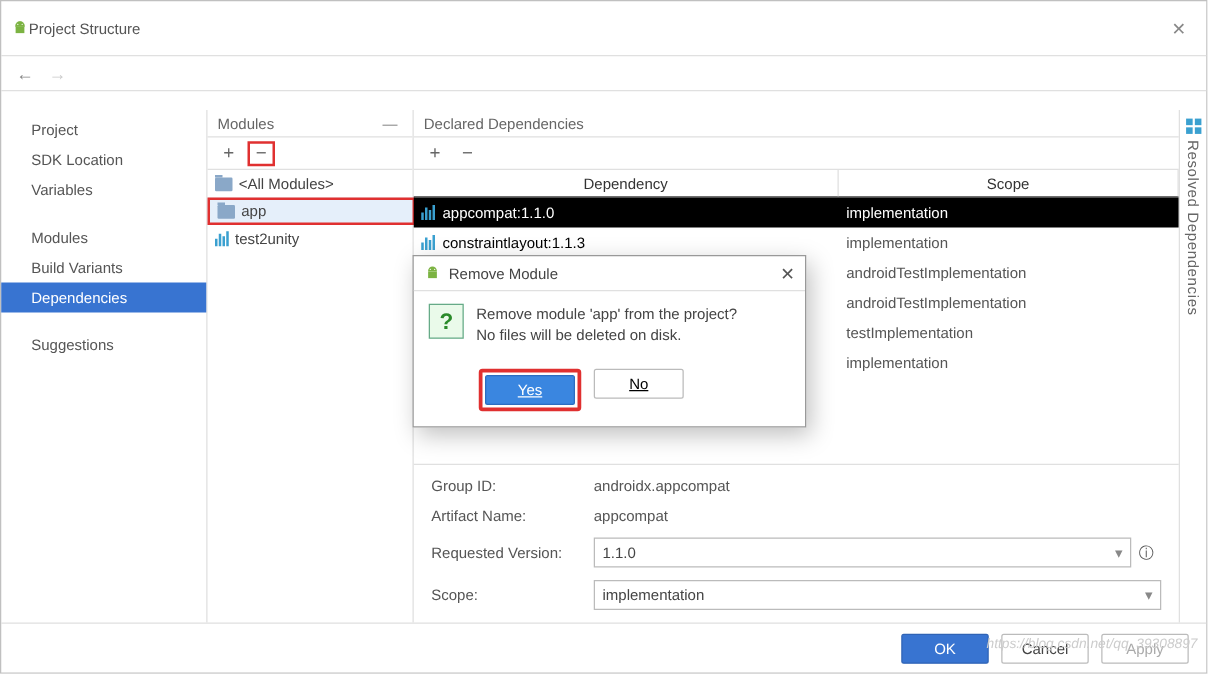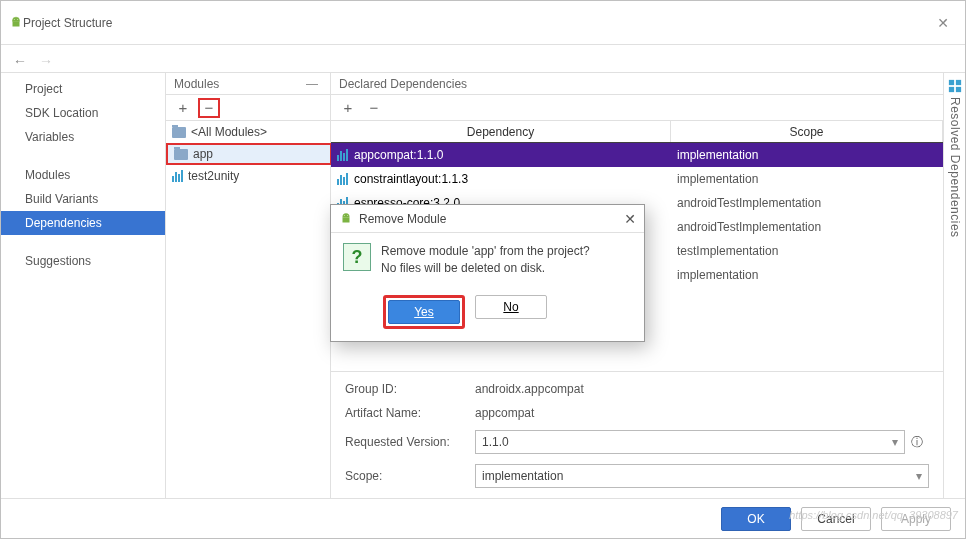--- a/index.html
+++ b/index.html
@@ -7,21 +7,21 @@
 
 .window { background: #fff; border: 1px solid #c0c0c0; width: 966px; height: 539px; display: flex; flex-direction: column; }
 .titlebar { height: 44px; display: flex; align-items: center; padding: 0 8px; border-bottom: 1px solid #e0e0e0; }
 .android-icon { width: 14px; height: 14px; }
 .titlebar .title { flex: 1; color: #555; }
 .titlebar .close { color: #888; font-size: 14px; padding: 0 8px; cursor: default; }
 
 .toolbar { height: 28px; display: flex; align-items: center; padding: 0 12px; border-bottom: 1px solid #e0e0e0; gap: 12px; }
 .nav-arrow { color: #888; font-size: 14px; }
 
-.body { flex: 1; display: flex; min-height: 0; }
+.body { flex: 1; display: flex; min-height: 0; margin-top: 15px; }
 
 .sidebar { width: 165px; border-right: 1px solid #e0e0e0; padding-top: 4px; }
 .sidebar-item { padding: 5px 8px 5px 24px; color: #555; cursor: default; }
 .sidebar-item.selected { background: #3874d1; color: #fff; }
 .sidebar-sep { height: 14px; }
 
 .modules-col { width: 165px; border-right: 1px solid #e0e0e0; display: flex; flex-direction: column; }
 .col-header { height: 22px; display: flex; align-items: center; padding: 0 8px; border-bottom: 1px solid #e0e0e0; color: #666; }
 .col-header .spacer { flex: 1; }
 .col-header .minbtn { color: #888; padding: 0 4px; }
@@ -40,21 +40,21 @@
 
 .deps-col { flex: 1; display: flex; flex-direction: column; min-width: 0; }
 .deps-header { height: 22px; display: flex; align-items: center; padding: 0 8px; border-bottom: 1px solid #e0e0e0; color: #666; }
 .deps-toolbar { height: 26px; display: flex; align-items: center; padding: 0 6px; border-bottom: 1px solid #e0e0e0; gap: 4px; }
 .dep-table-head { height: 22px; display: flex; border-bottom: 1px solid #404040; }
 .dep-th { display:flex; align-items:center; justify-content:center; border-right:1px solid #e0e0e0; color:#333; }
 .dep-th.c1 { flex: 0 0 340px; }
 .dep-th.c2 { flex: 1; }
 .dep-rows { }
 .dep-row { height: 24px; display:flex; align-items:center; }
-.dep-row.sel { background: #4c1d95; color:#fff; }
+.dep-row.sel { background: #000000; color:#fff; }
 .dep-cell1 { flex: 0 0 340px; display:flex; align-items:center; gap:6px; padding-left: 6px; }
 .dep-cell2 { flex: 1; padding-left: 6px; color:#555; }
 .dep-row.sel .dep-cell2 { color:#fff; }
 
 .details { padding: 10px 14px; border-top: 1px solid #e0e0e0; display: grid; grid-template-columns: 130px 1fr 24px; row-gap: 10px; align-items: center; color:#555; }
 .select-like { display:flex; align-items:center; justify-content:space-between; border:1px solid #bbb; height:24px; padding: 0 6px; background:#fff; color:#444; }
 .chevron { color:#888; }
 
 .bottom-bar { height: 40px; display:flex; align-items:center; justify-content:flex-end; gap:10px; padding: 0 14px; border-top: 1px solid #e0e0e0; }
 .btn { height: 24px; min-width: 70px; border:1px solid #bbb; background:#fff; color:#444; display:flex; align-items:center; justify-content:center; border-radius:2px; }

